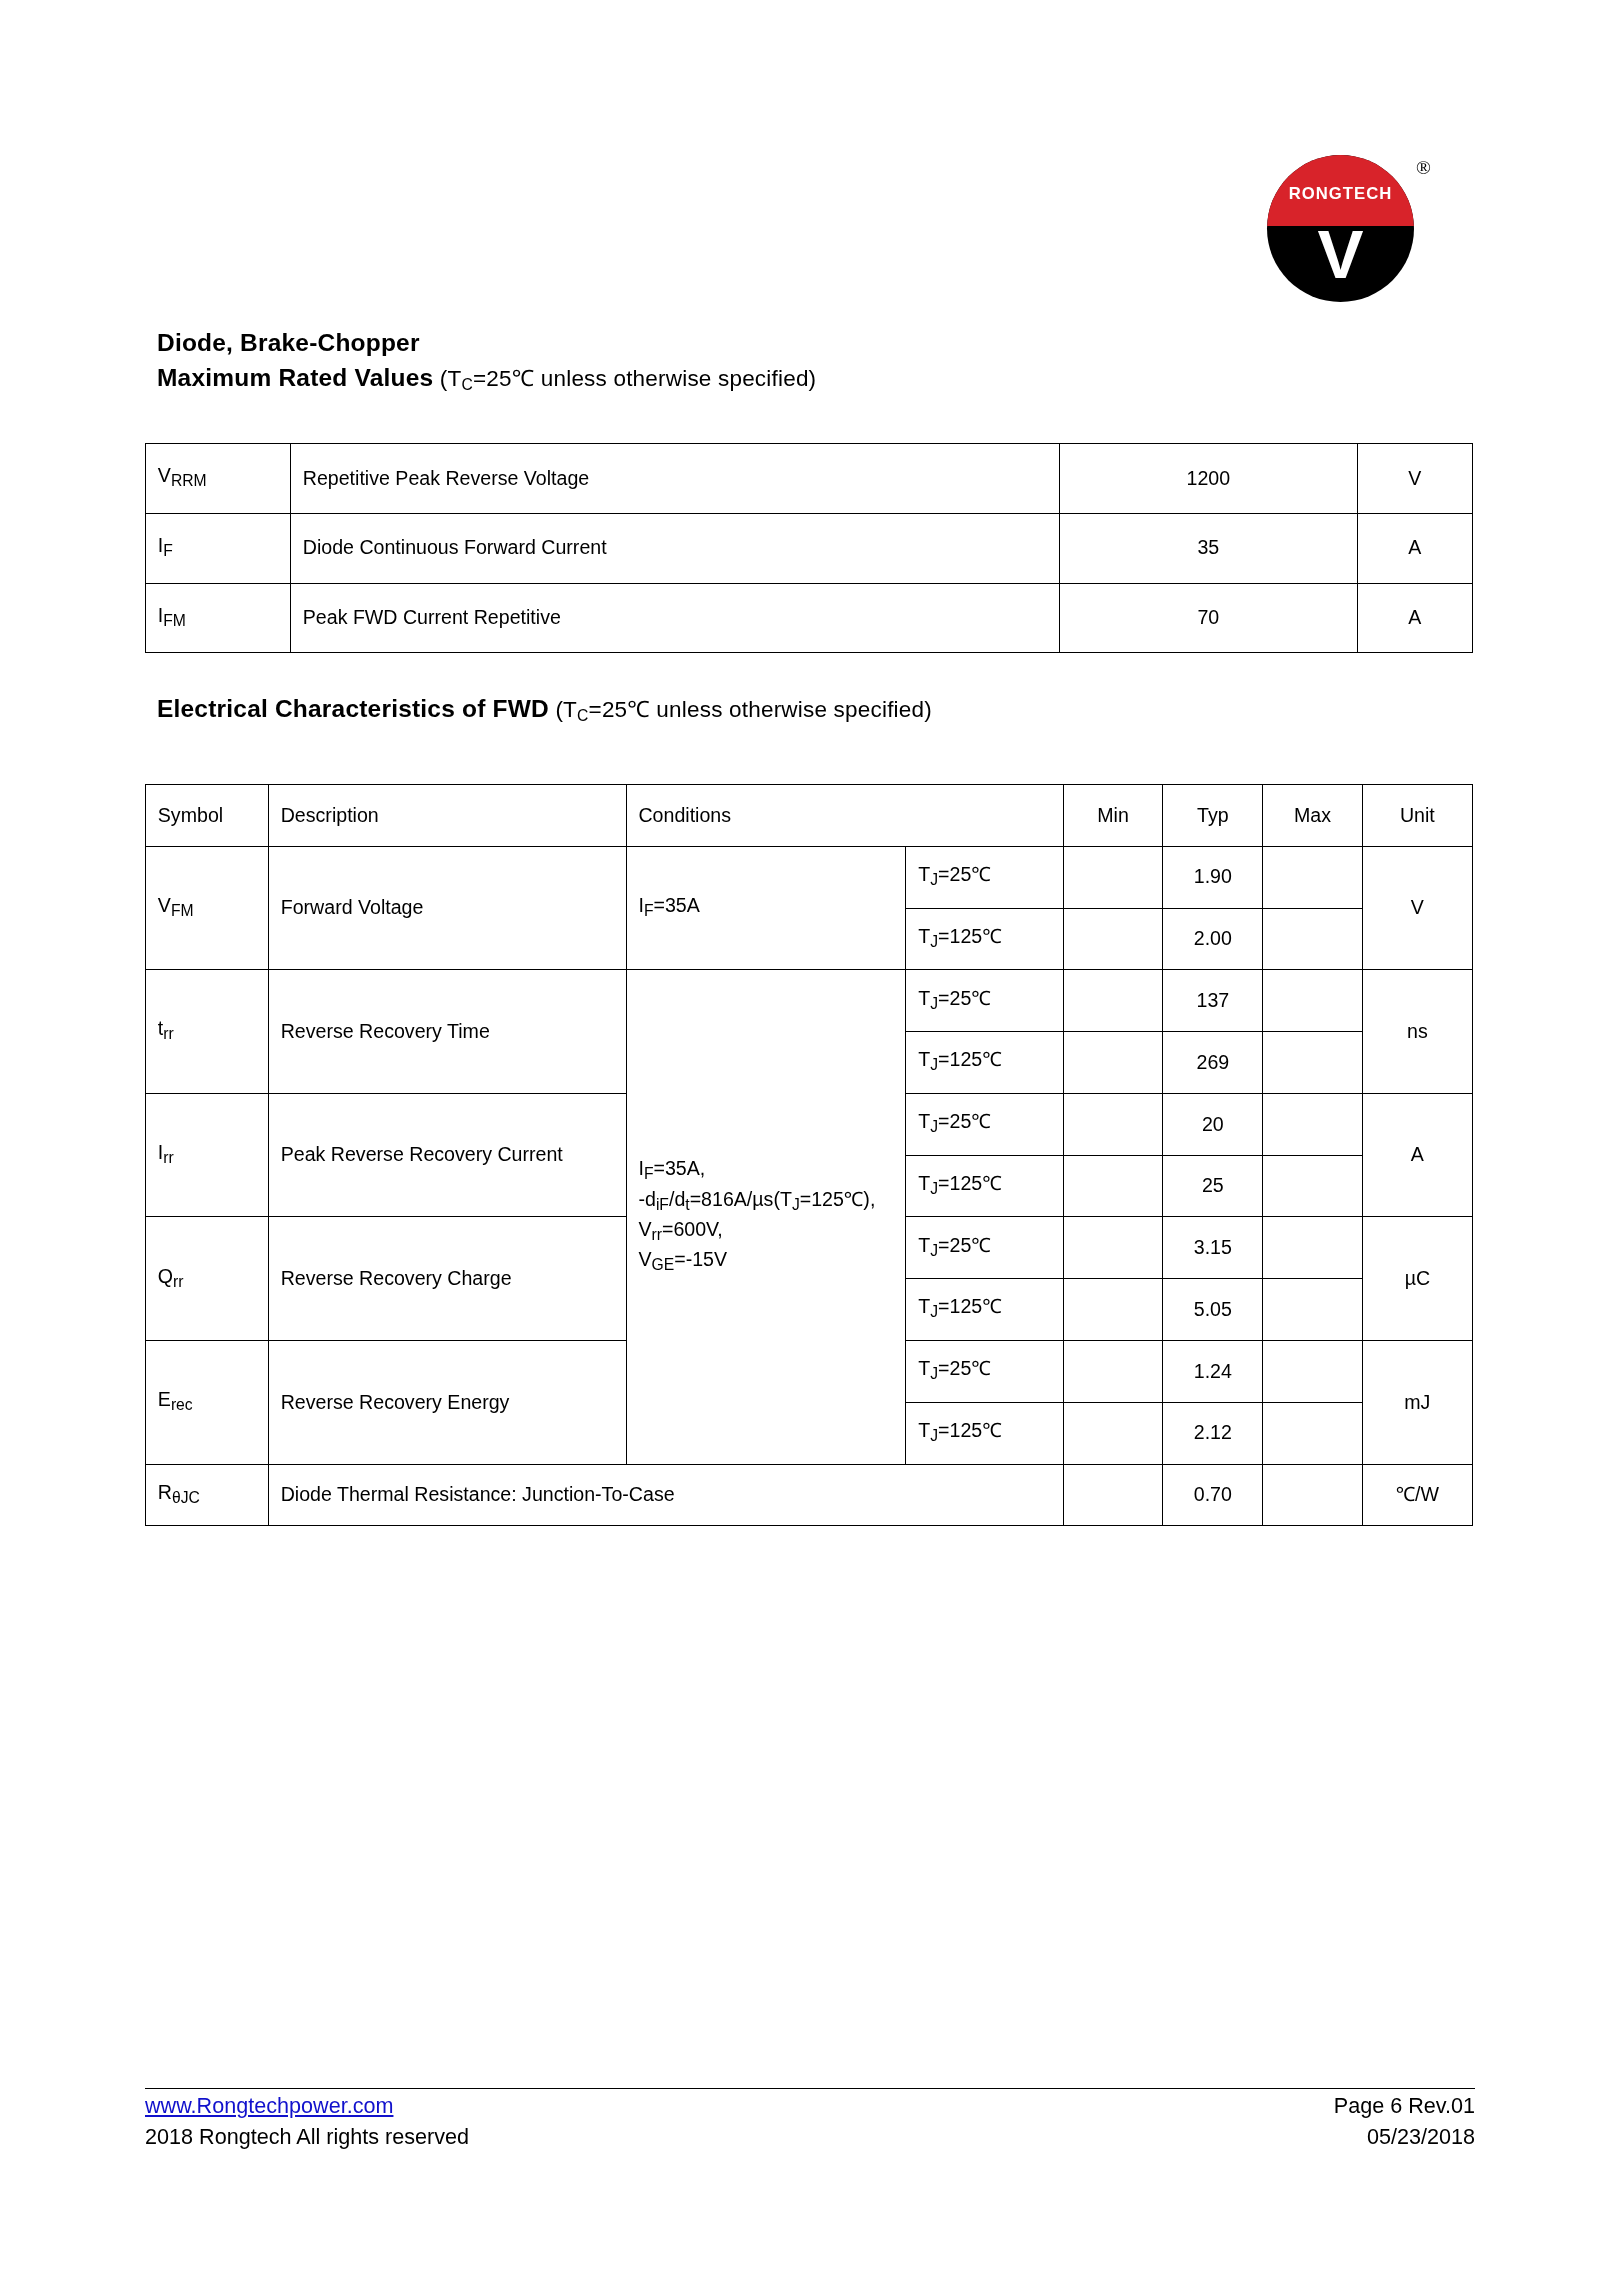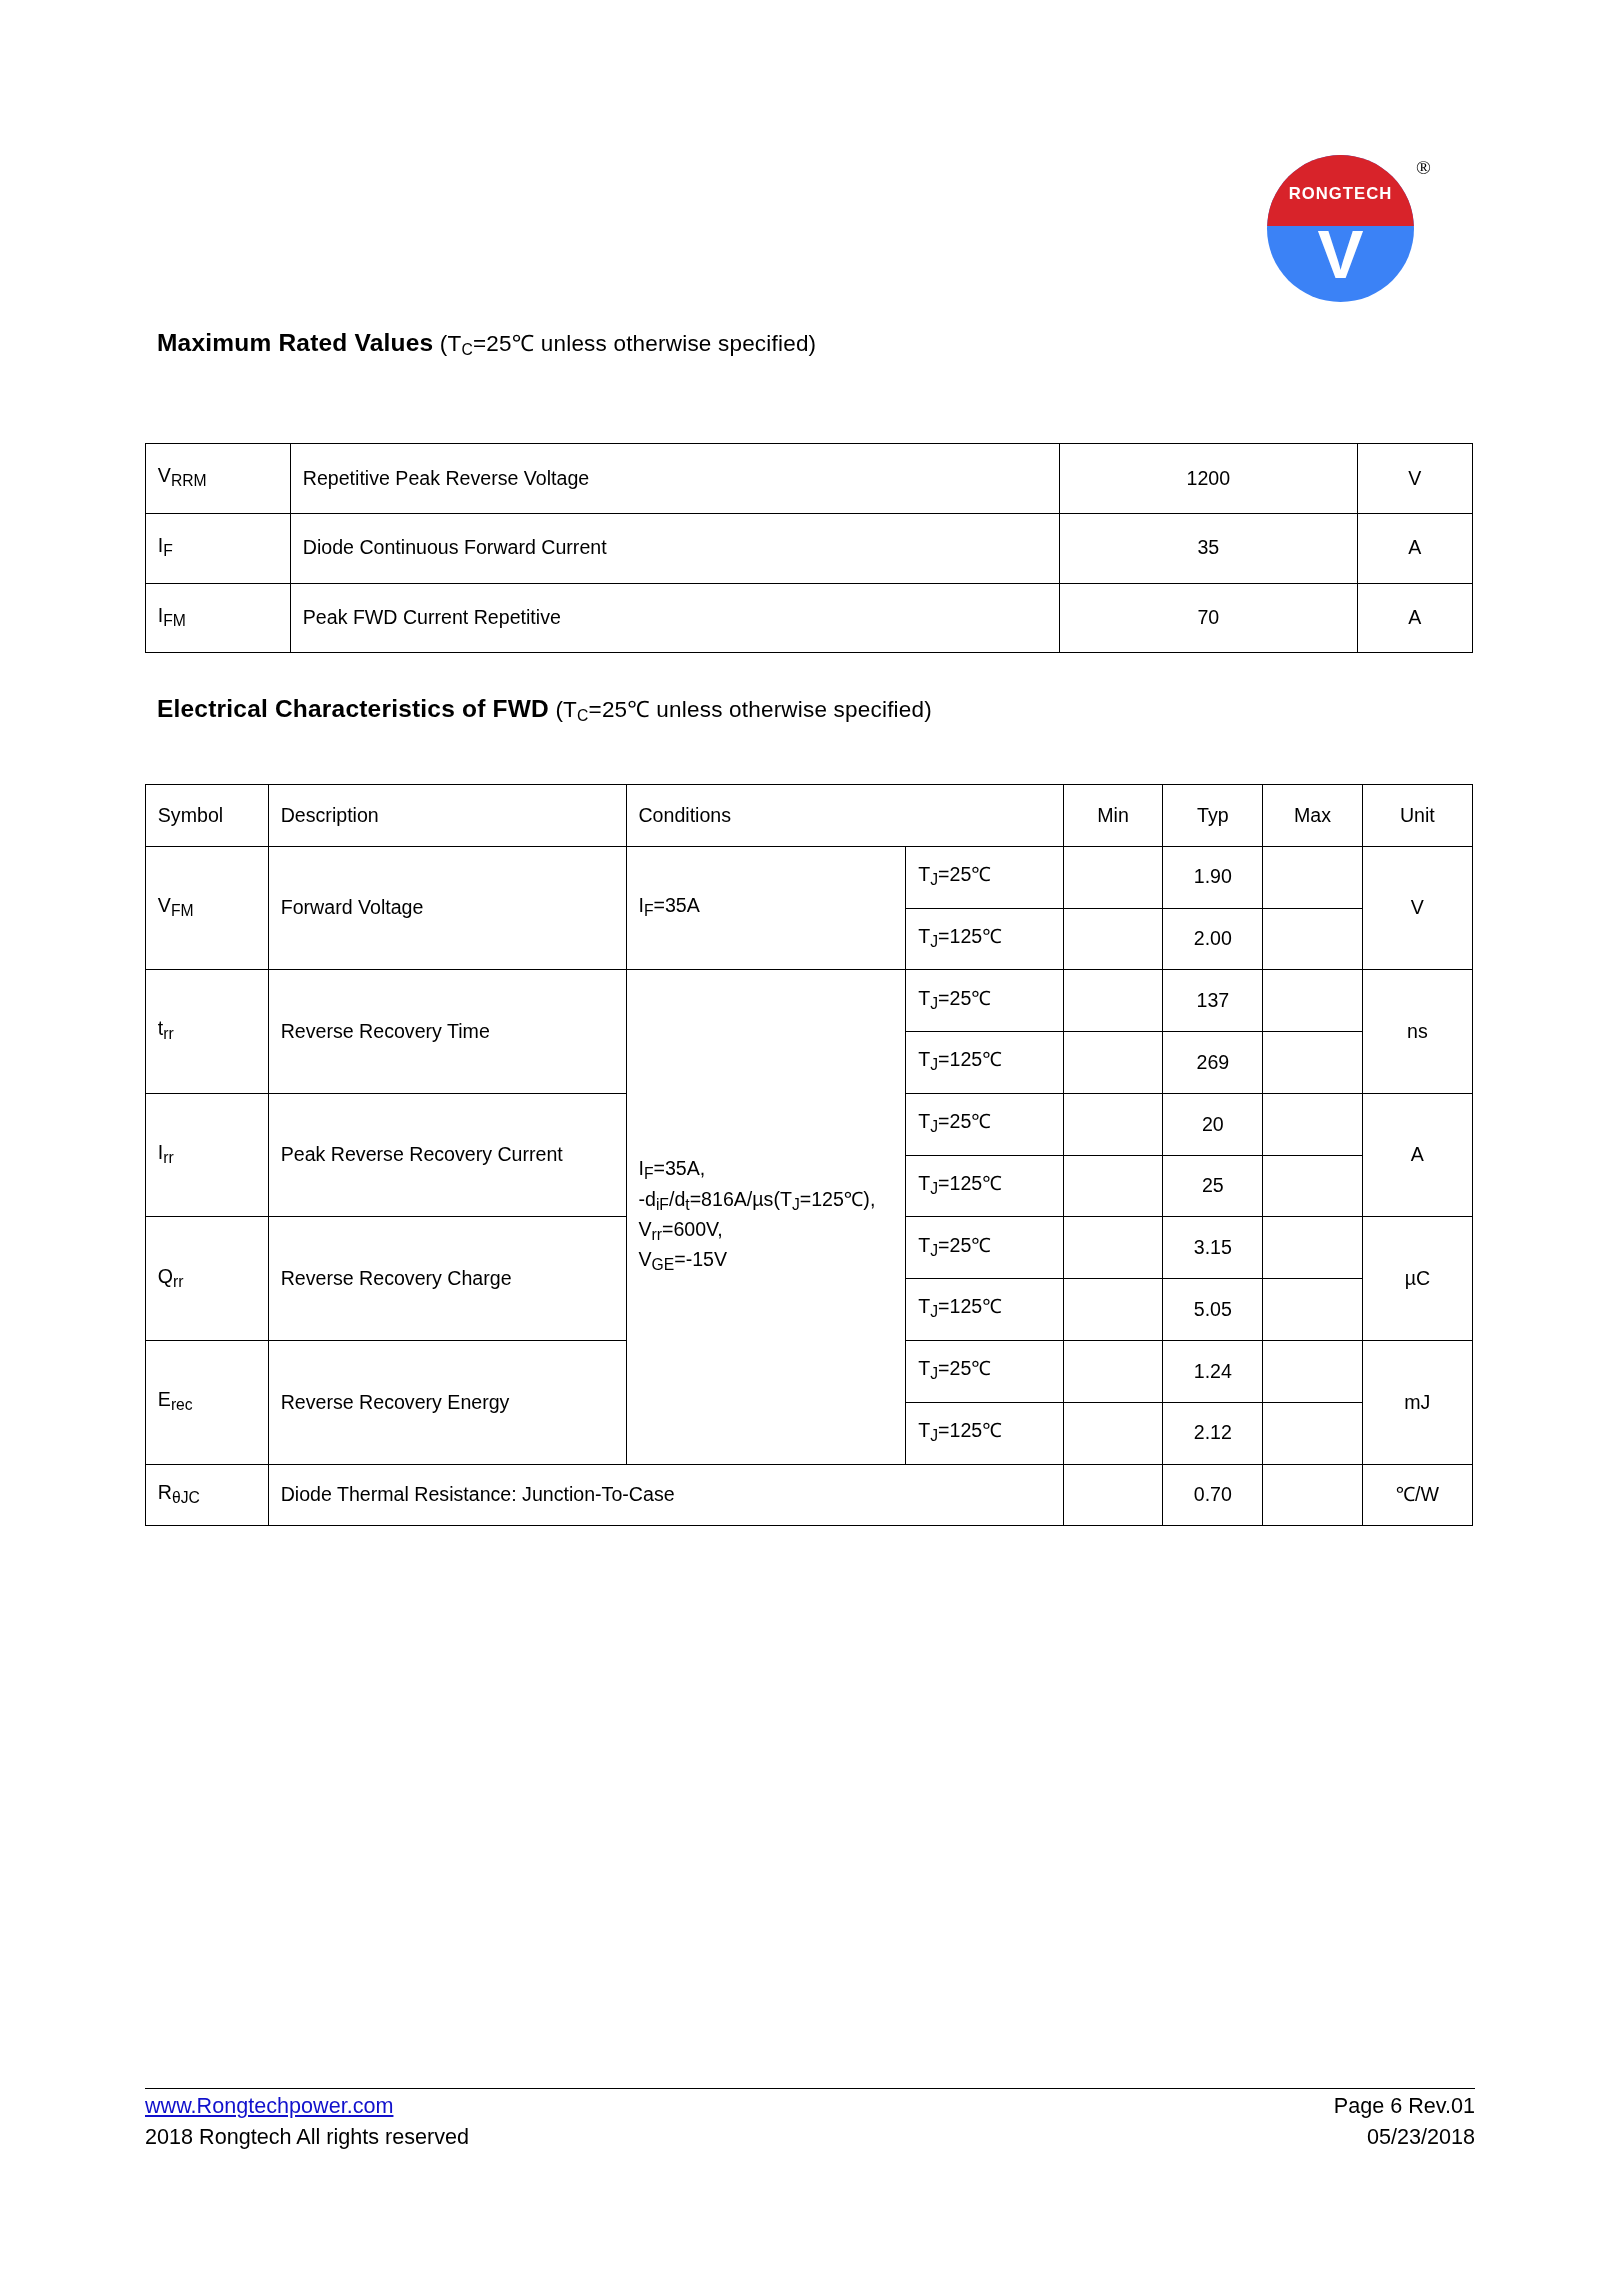--- a/index.html
+++ b/index.html
@@ -29,21 +29,21 @@
     top: 155px;
     right: 196px;
     width: 157px;
     height: 157px;
   }
   .logo-circle {
     position: absolute;
     left: 0; top: 0;
     width: 147px; height: 147px;
     border-radius: 50%;
-    background: #3b82f6;
+    background: #000000;
     overflow: hidden;
   }
   .logo-top {
     position: absolute;
     left: 0; top: 0;
     width: 147px; height: 71px;
     background: #d8232a;
     border-radius: 74px 74px 0 0;
   }
   .logo-text {
@@ -151,20 +151,21 @@
   <div class="logo-wrap">
     <div class="logo-circle">
       <div class="logo-top"></div>
       <div class="logo-text">RONGTECH</div>
       <div class="logo-v">V</div>
     </div>
     <div class="logo-reg">®</div>
   </div>
 
   <div class="h-block" style="top:325px;">
+    <div class="h1">Diode, Brake-Chopper</div>
     <div class="h1">
       <span>Maximum Rated Values</span><span class="norm"> <span>(T</span><span class="sub">C</span><span>=25℃ unless otherwise specified)</span></span>
     </div>
   </div>
 
   <table class="tbl-max">
     <tbody>
       <tr>
         <td class="sym"><span>V</span><span class="sub">RRM</span></td>
         <td class="desc">Repetitive Peak Reverse Voltage</td>

